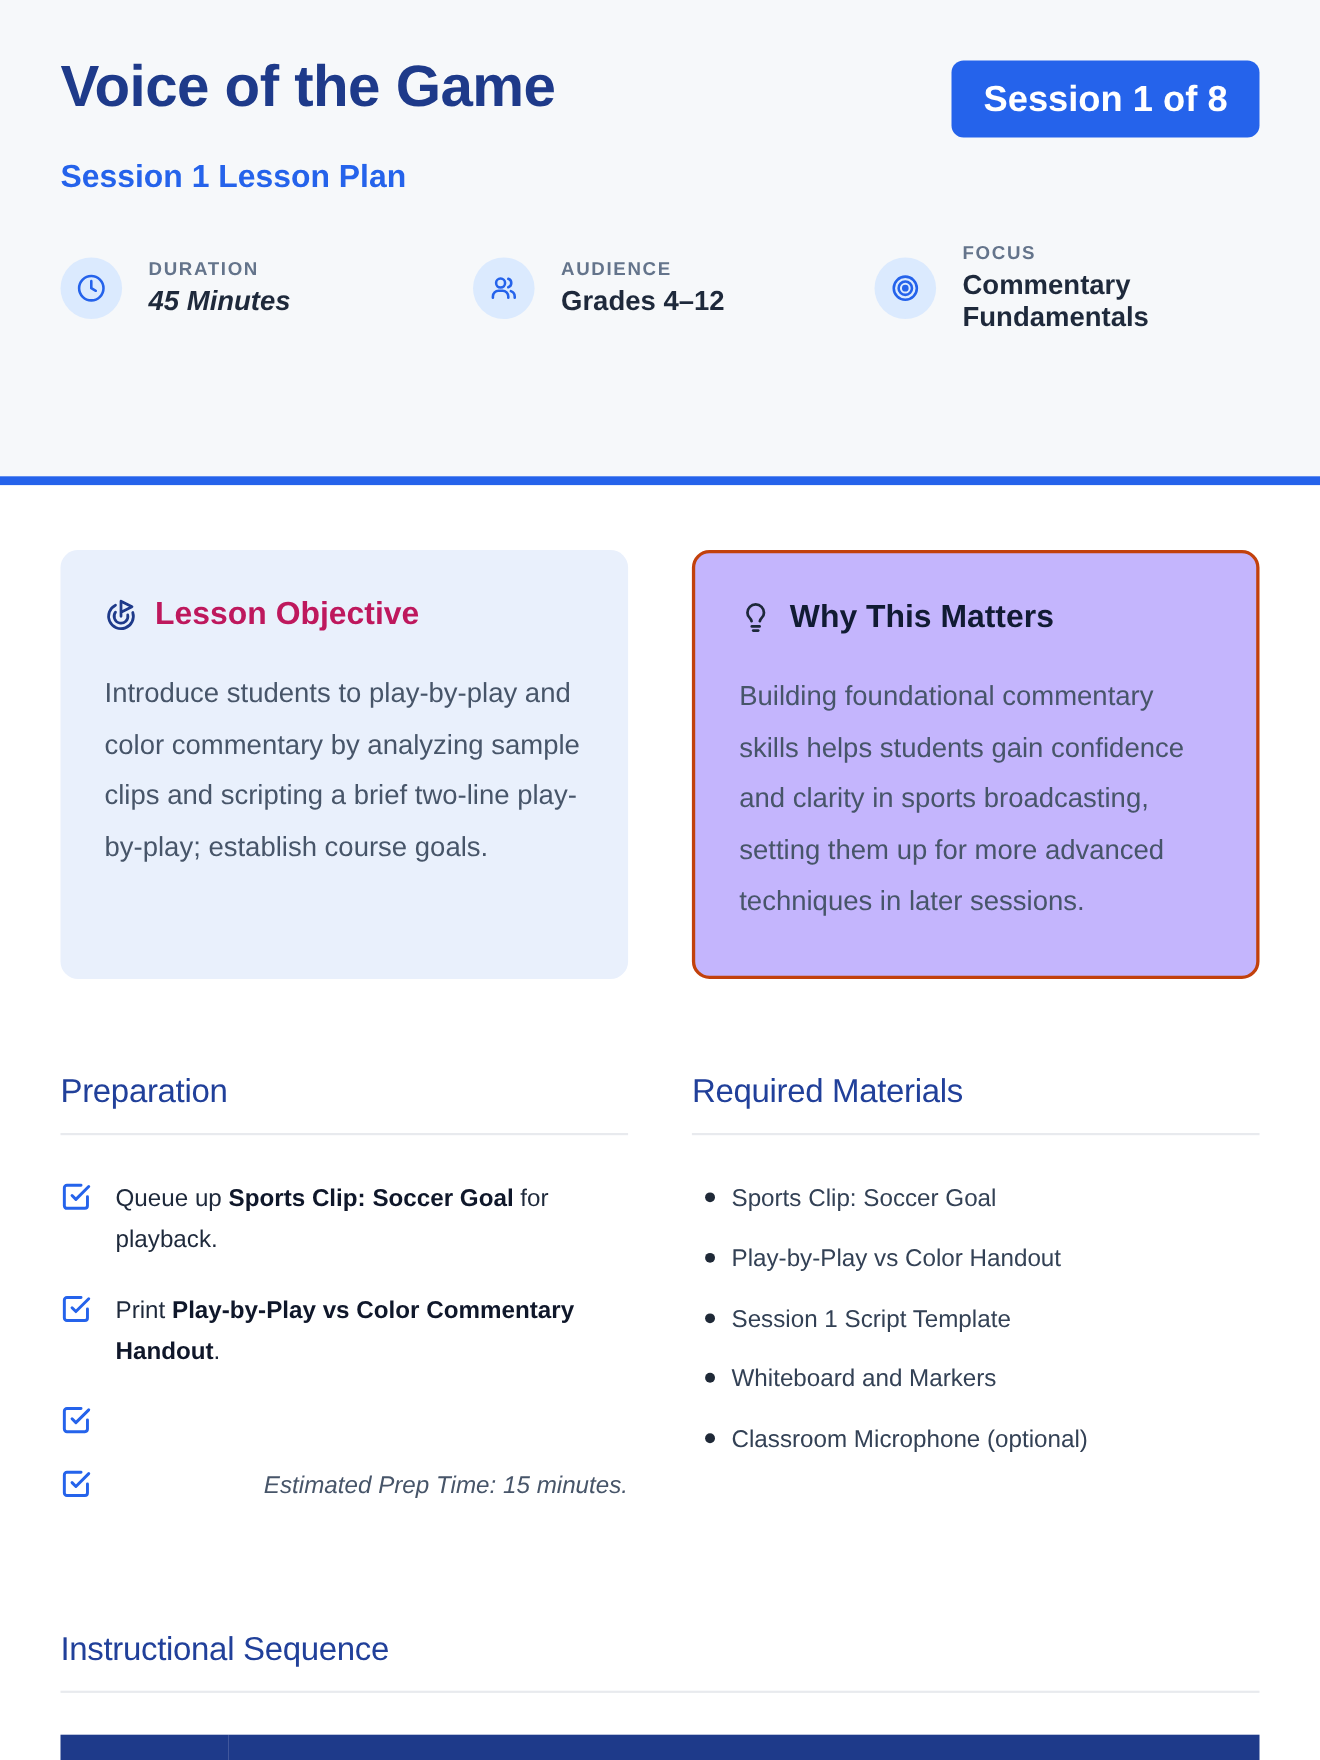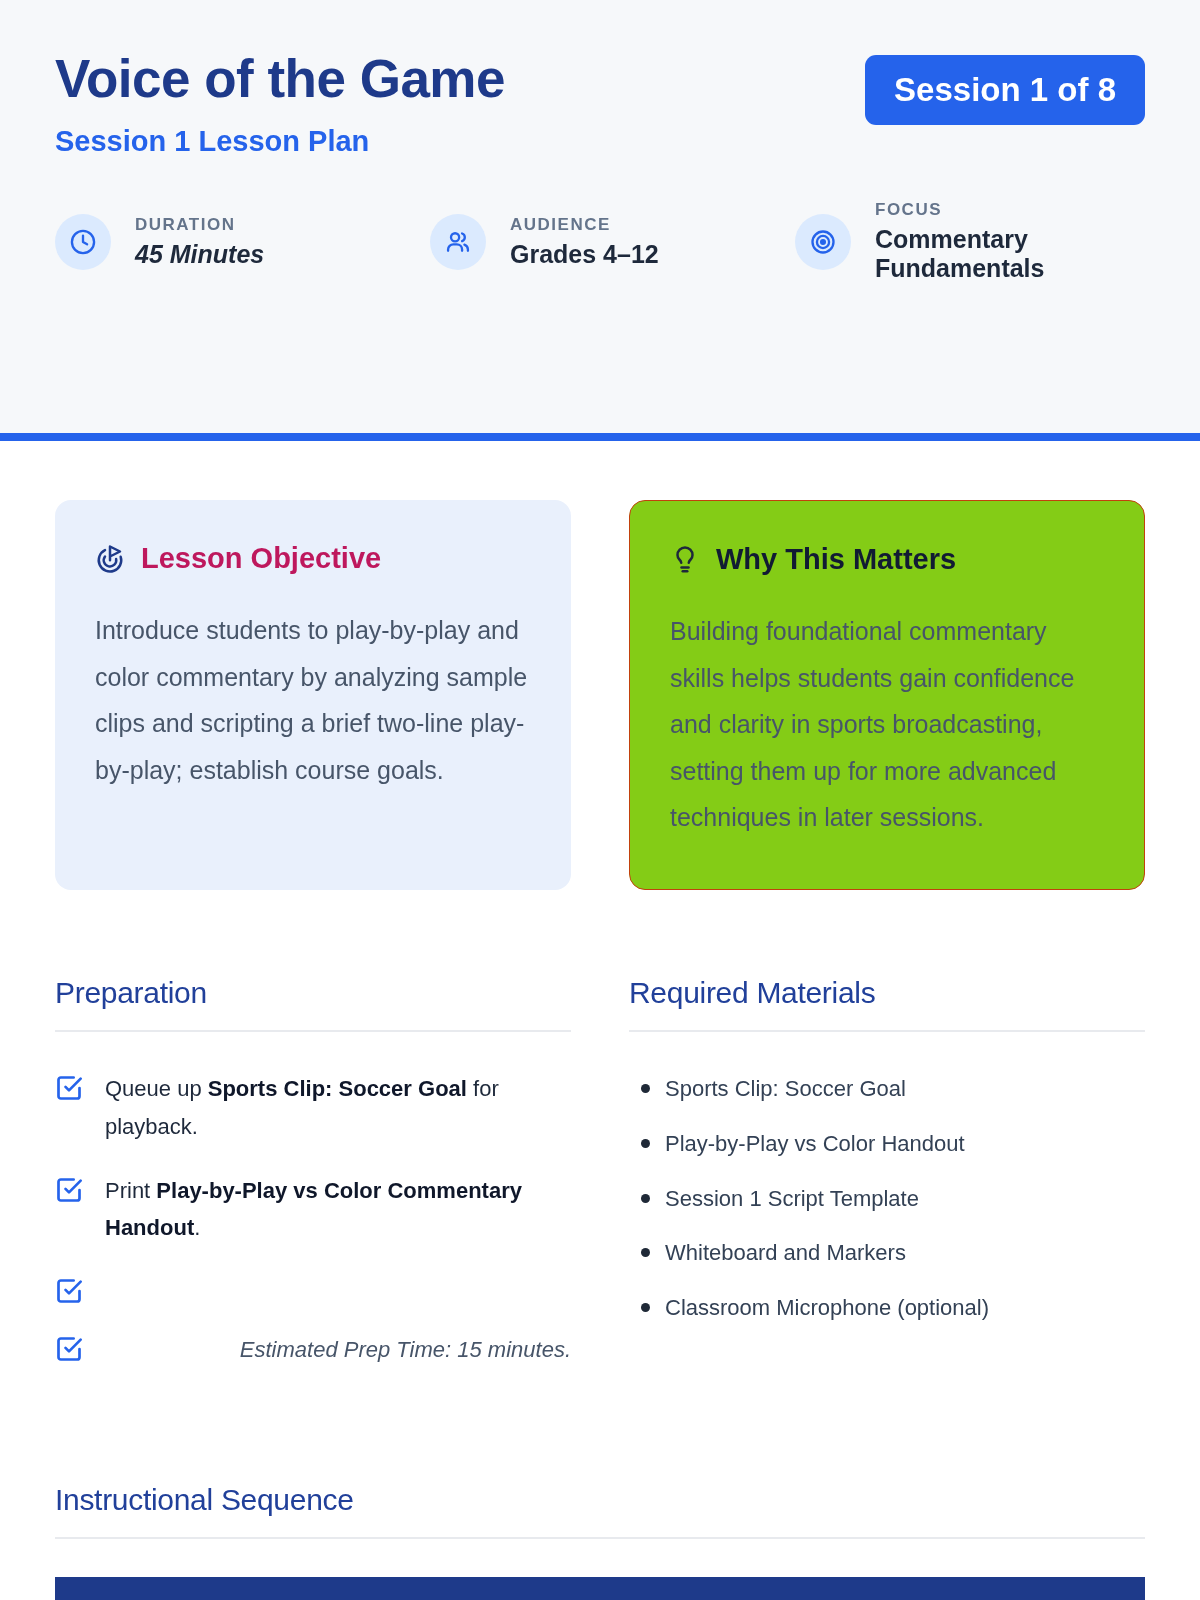--- a/index.html
+++ b/index.html
@@ -35,21 +35,21 @@
     background: #2563eb;
     color: #ffffff;
     font-size: 33px;
     font-weight: bold;
     padding: 16px 29px;
     border-radius: 11px;
     margin-top: 5px;
     white-space: nowrap;
   }
   .page-subtitle {
-    margin-top: 0;
+    margin-top: 20px;
     font-size: 29px;
     font-weight: bold;
     color: #2563eb;
   }
   .meta-row {
     margin-top: 42px;
     display: grid;
     grid-template-columns: 375px 365px 1fr;
     align-items: center;
   }
@@ -86,21 +86,21 @@
     display: grid;
     grid-template-columns: 1fr 1fr;
     gap: 58px;
   }
   .card {
     border-radius: 16px;
     padding: 42px 40px;
     min-height: 390px;
   }
   .card.objective { background: #e9f0fc; }
-  .card.why { background: #84cc16; border: 1px solid #c2410c; }
+  .card.why { background: #c4b5fd; border: 3px solid #c2410c; }
   .card-title-row { display: flex; align-items: center; gap: 16px; }
   .card-title-row svg { width: 30px; height: 30px; flex: none; }
   .card-title { font-size: 29px; font-weight: bold; }
   .card.objective .card-title { color: #be185d; }
   .card.why .card-title { color: #111b33; }
   .card-body {
     margin-top: 32px;
     font-size: 25px;
     line-height: 1.86;
     color: #475569;

